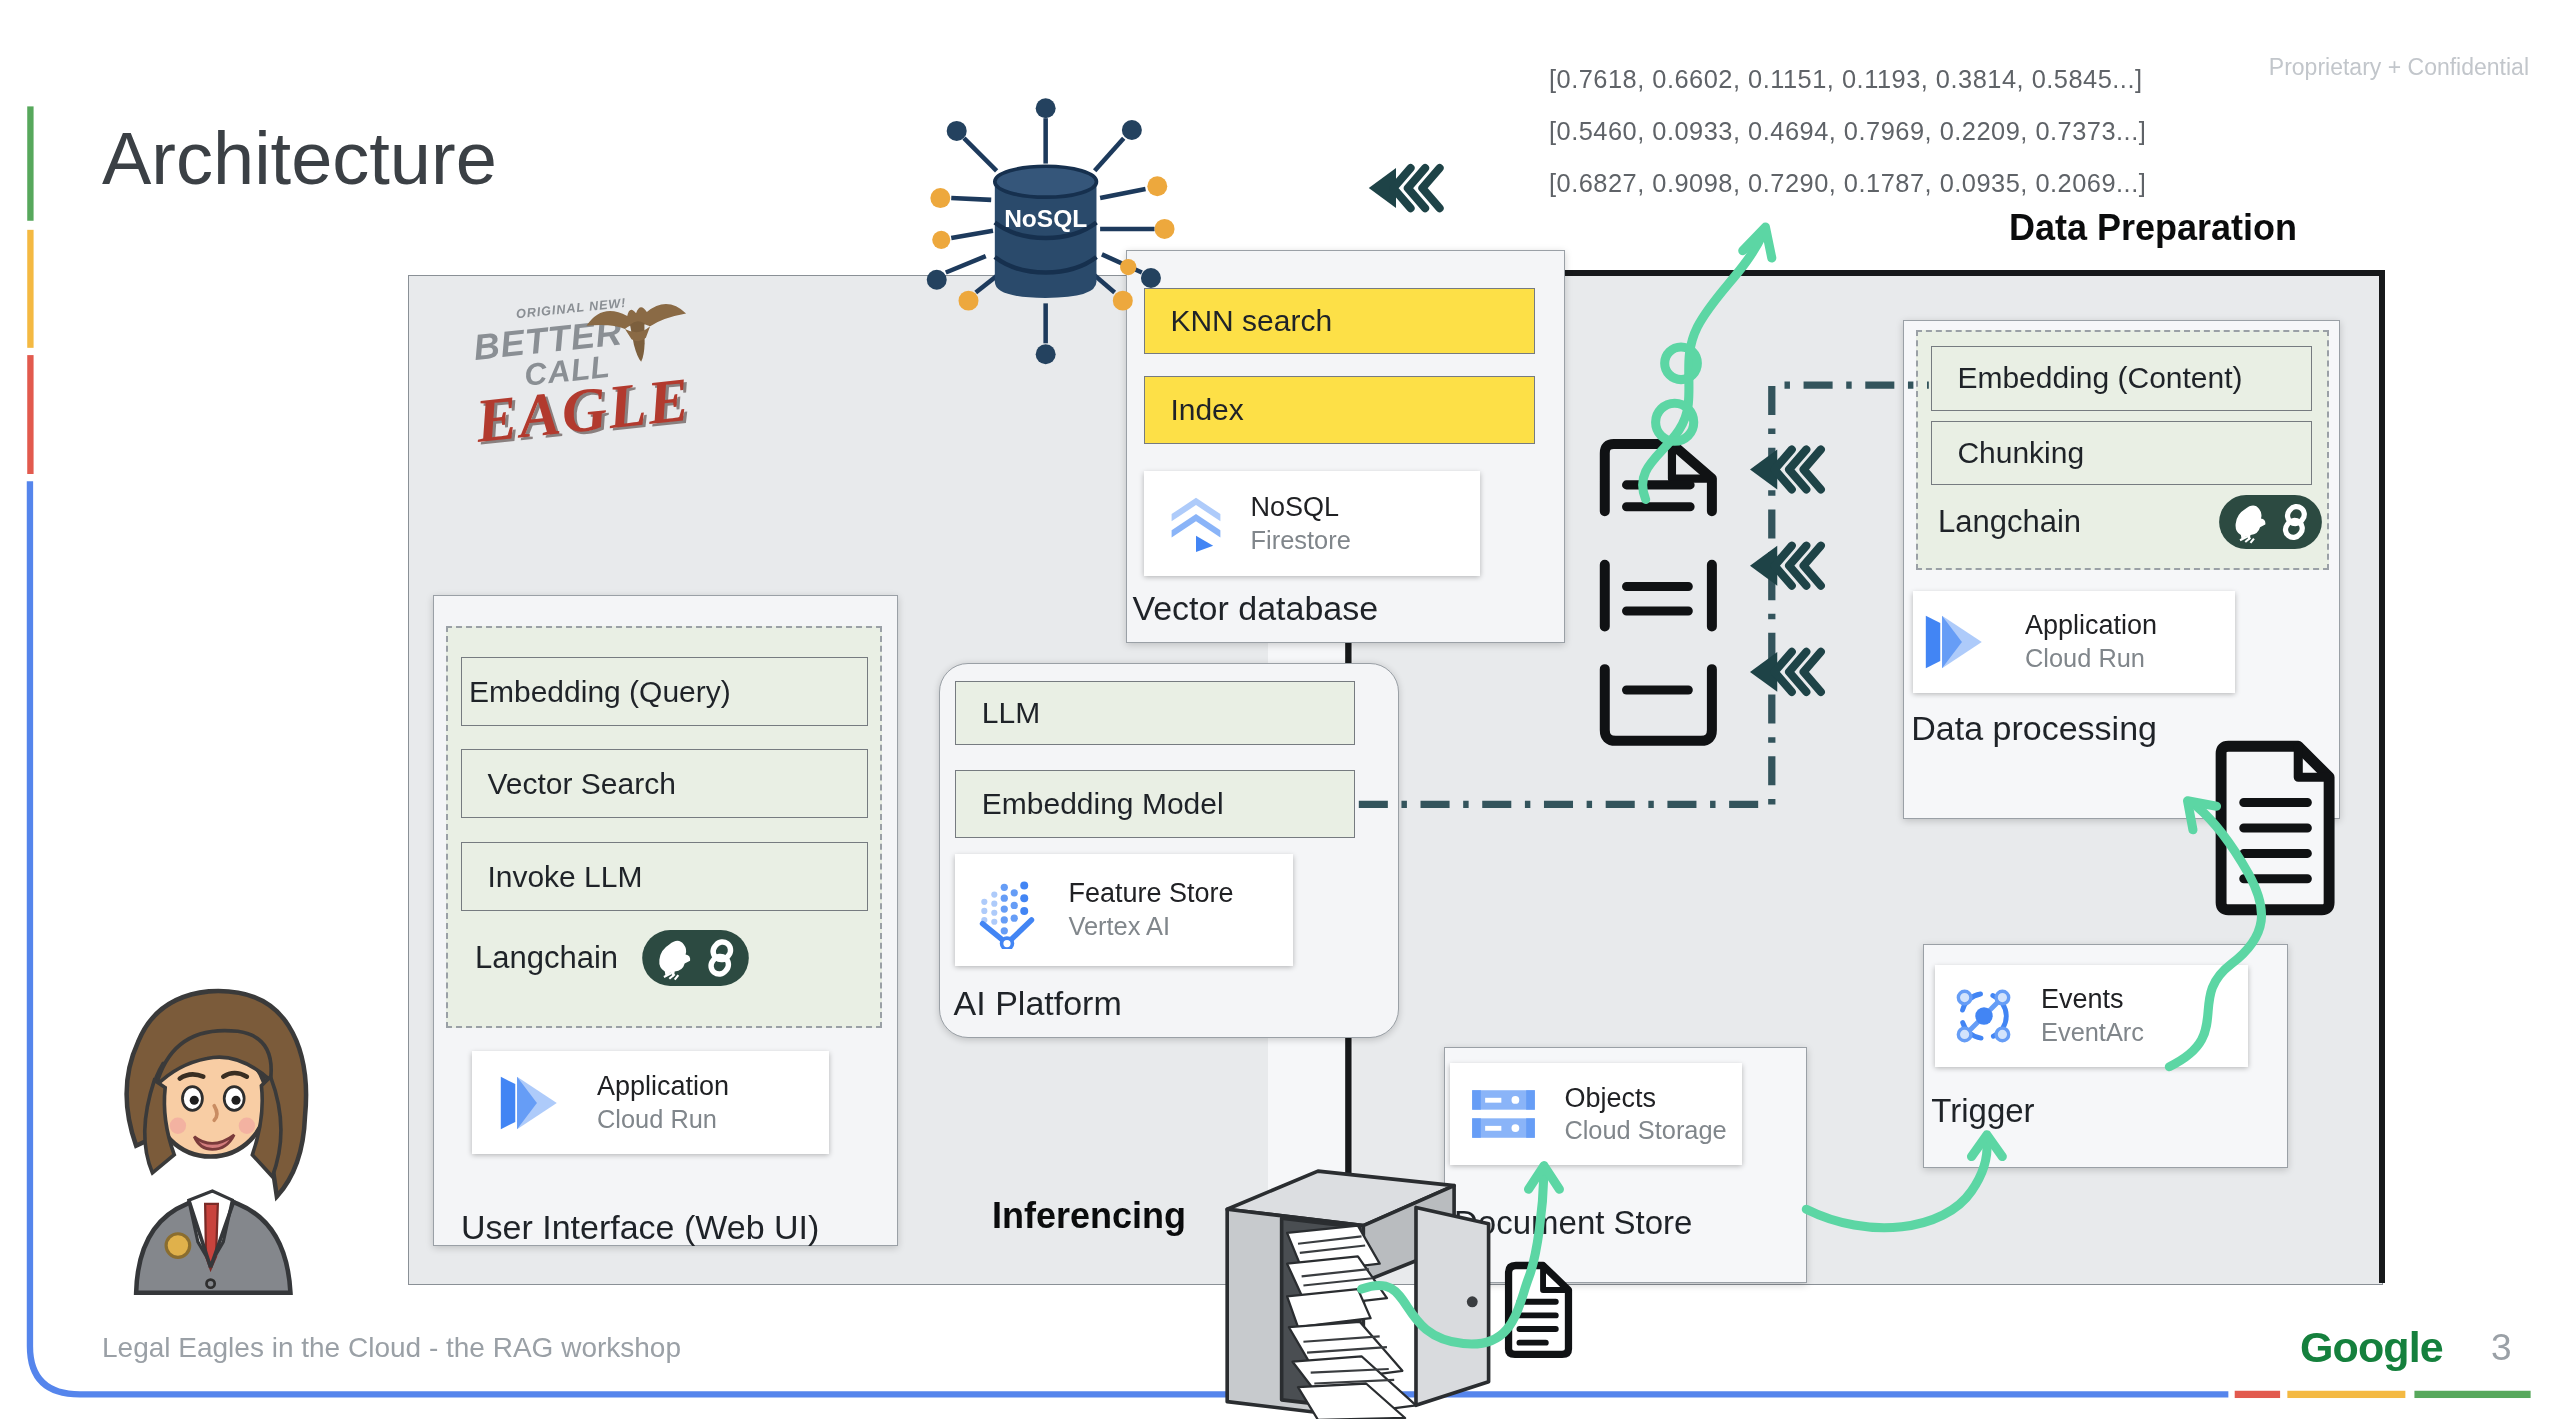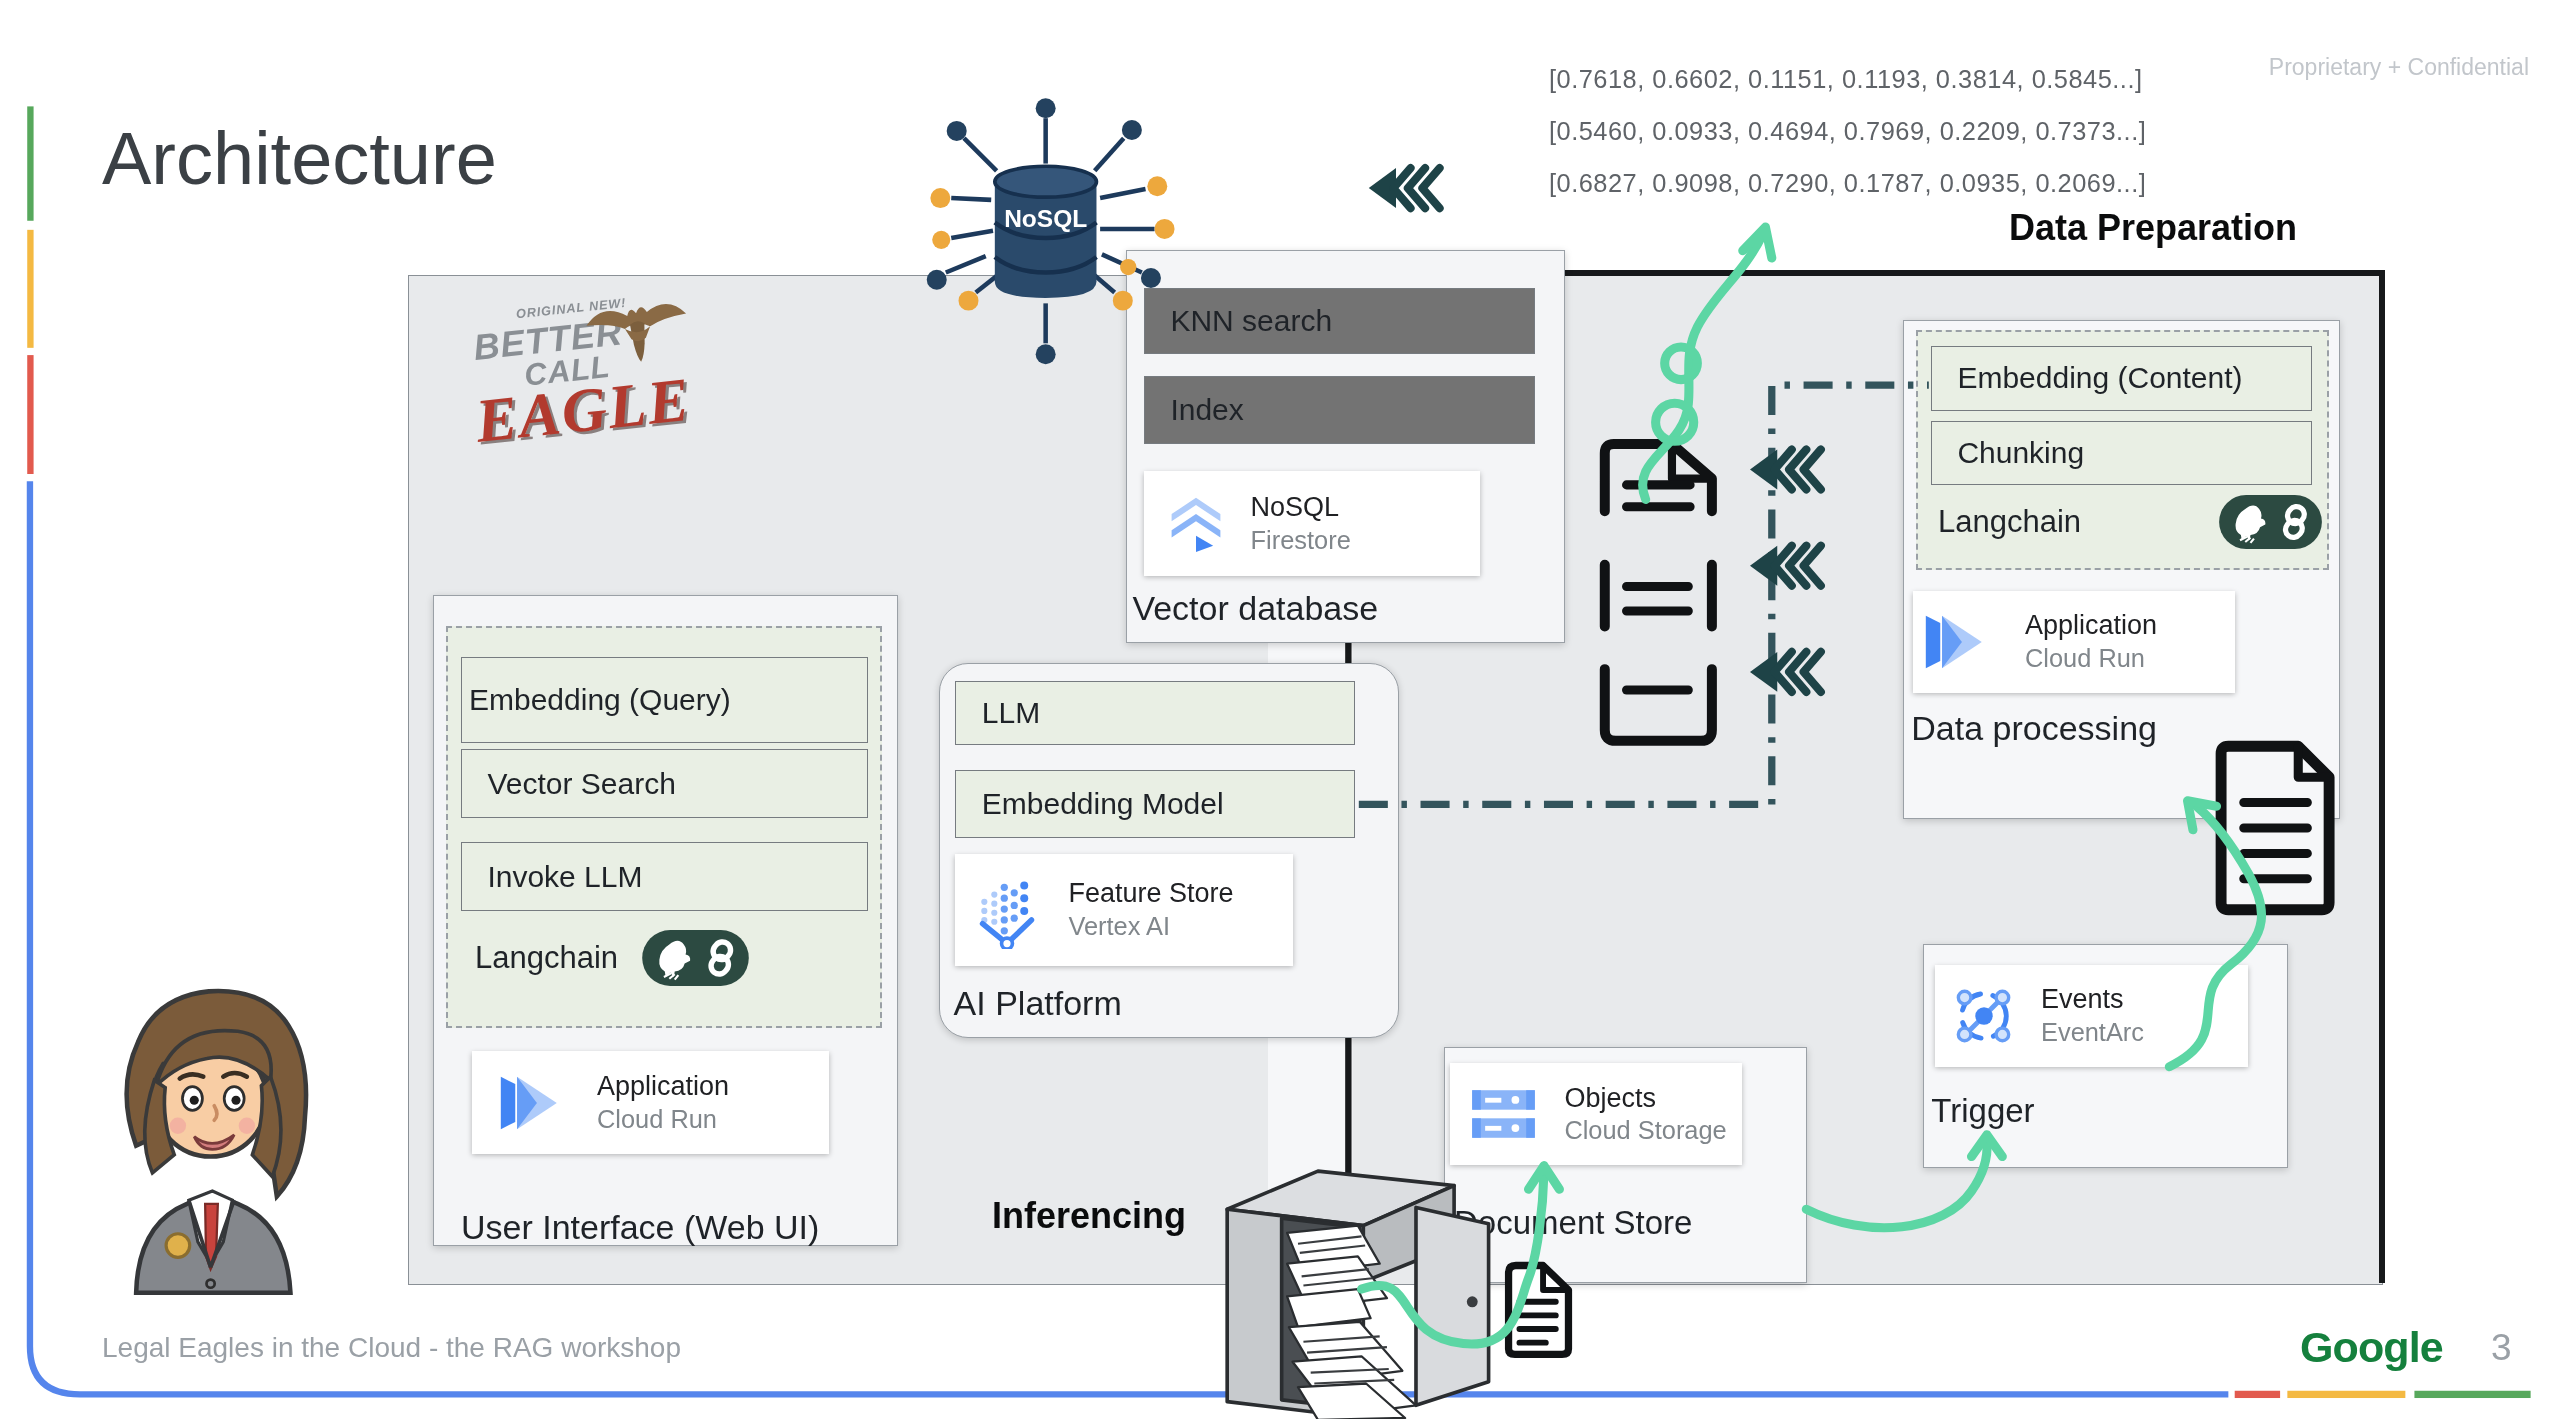--- a/index.html
+++ b/index.html
@@ -9,21 +9,21 @@
   
   .panel{background:#e8eaec;border:1.8px solid #8a9096;}
   
   .subpanel{background:#f4f5f7;border:1.8px solid #9aa0a6;box-shadow:0 1.8px 7.3px rgba(0,0,0,.18);}
   .whitebox{background:#f6f7f9;border:1.8px solid #9aa0a6;}
   
   .dashedbox{background:#e9efe4;border:2.7px dashed #9aa0a6;}
   .row{display:flex;align-items:center;padding-left:25.4px;font-size:30px;color:#1f2328;
        border:1.8px solid #767b80;box-sizing:border-box;}
   .row.green{background:#e9efe4;}
-  .row.blue{background:#737373;}
+  .row.blue{background:#fde047;}
   .zone-label{font-size:34px;color:#1f2328;}
   .section-label{font-size:36px;font-weight:700;color:#0b0c0d;}
   .card{background:#ffffff;box-shadow:0 1.8px 5.4px rgba(0,0,0,.28);display:flex;align-items:center;}
   .card .txt{display:flex;flex-direction:column;justify-content:center;line-height:1.25;}
   .card .t1{font-size:27px;color:#202124;}
   .card .t2{font-size:25.4px;color:#80868b;}
   .lc-row{display:flex;align-items:center;gap:23.6px;}
   .lc-row .lc-txt{font-size:31px;color:#1f2328;}
   .vec-line{font-size:25.4px;color:#5f6368;letter-spacing:0.5px;white-space:nowrap;}
   svg{display:block;}
@@ -83,21 +83,21 @@
       <div class="txt" style="margin-left:27px;">
         <span class="t1">NoSQL</span>
         <span class="t2">Firestore</span>
       </div>
     </div>
     <div class="abs zone-label" style="left:5.4px;top:338px;">Vector database</div>
   </div>
 
   <div class="abs subpanel" style="left:433px;top:595px;width:463px;height:649px;z-index:3;">
     <div class="abs dashedbox" style="left:11.8px;top:30px;width:432px;height:398px;"></div>
-    <div class="abs row green" style="left:27px;top:61px;width:407px;height:86px;padding-left:7px;">
+    <div class="abs row green" style="left:27px;top:61px;width:407px;height:69px;padding-left:7px;">
         <span>Embedding (Query)</span>
       </div>
     <div class="abs row green" style="left:27px;top:153px;width:407px;height:69px;">
         <span>Vector Search</span>
       </div>
     <div class="abs row green" style="left:27px;top:246px;width:407px;height:69px;">
         <span>Invoke LLM</span>
       </div>
     <div class="abs lc-row" style="left:41px;top:334px;">
       <span class="lc-txt">Langchain</span>

